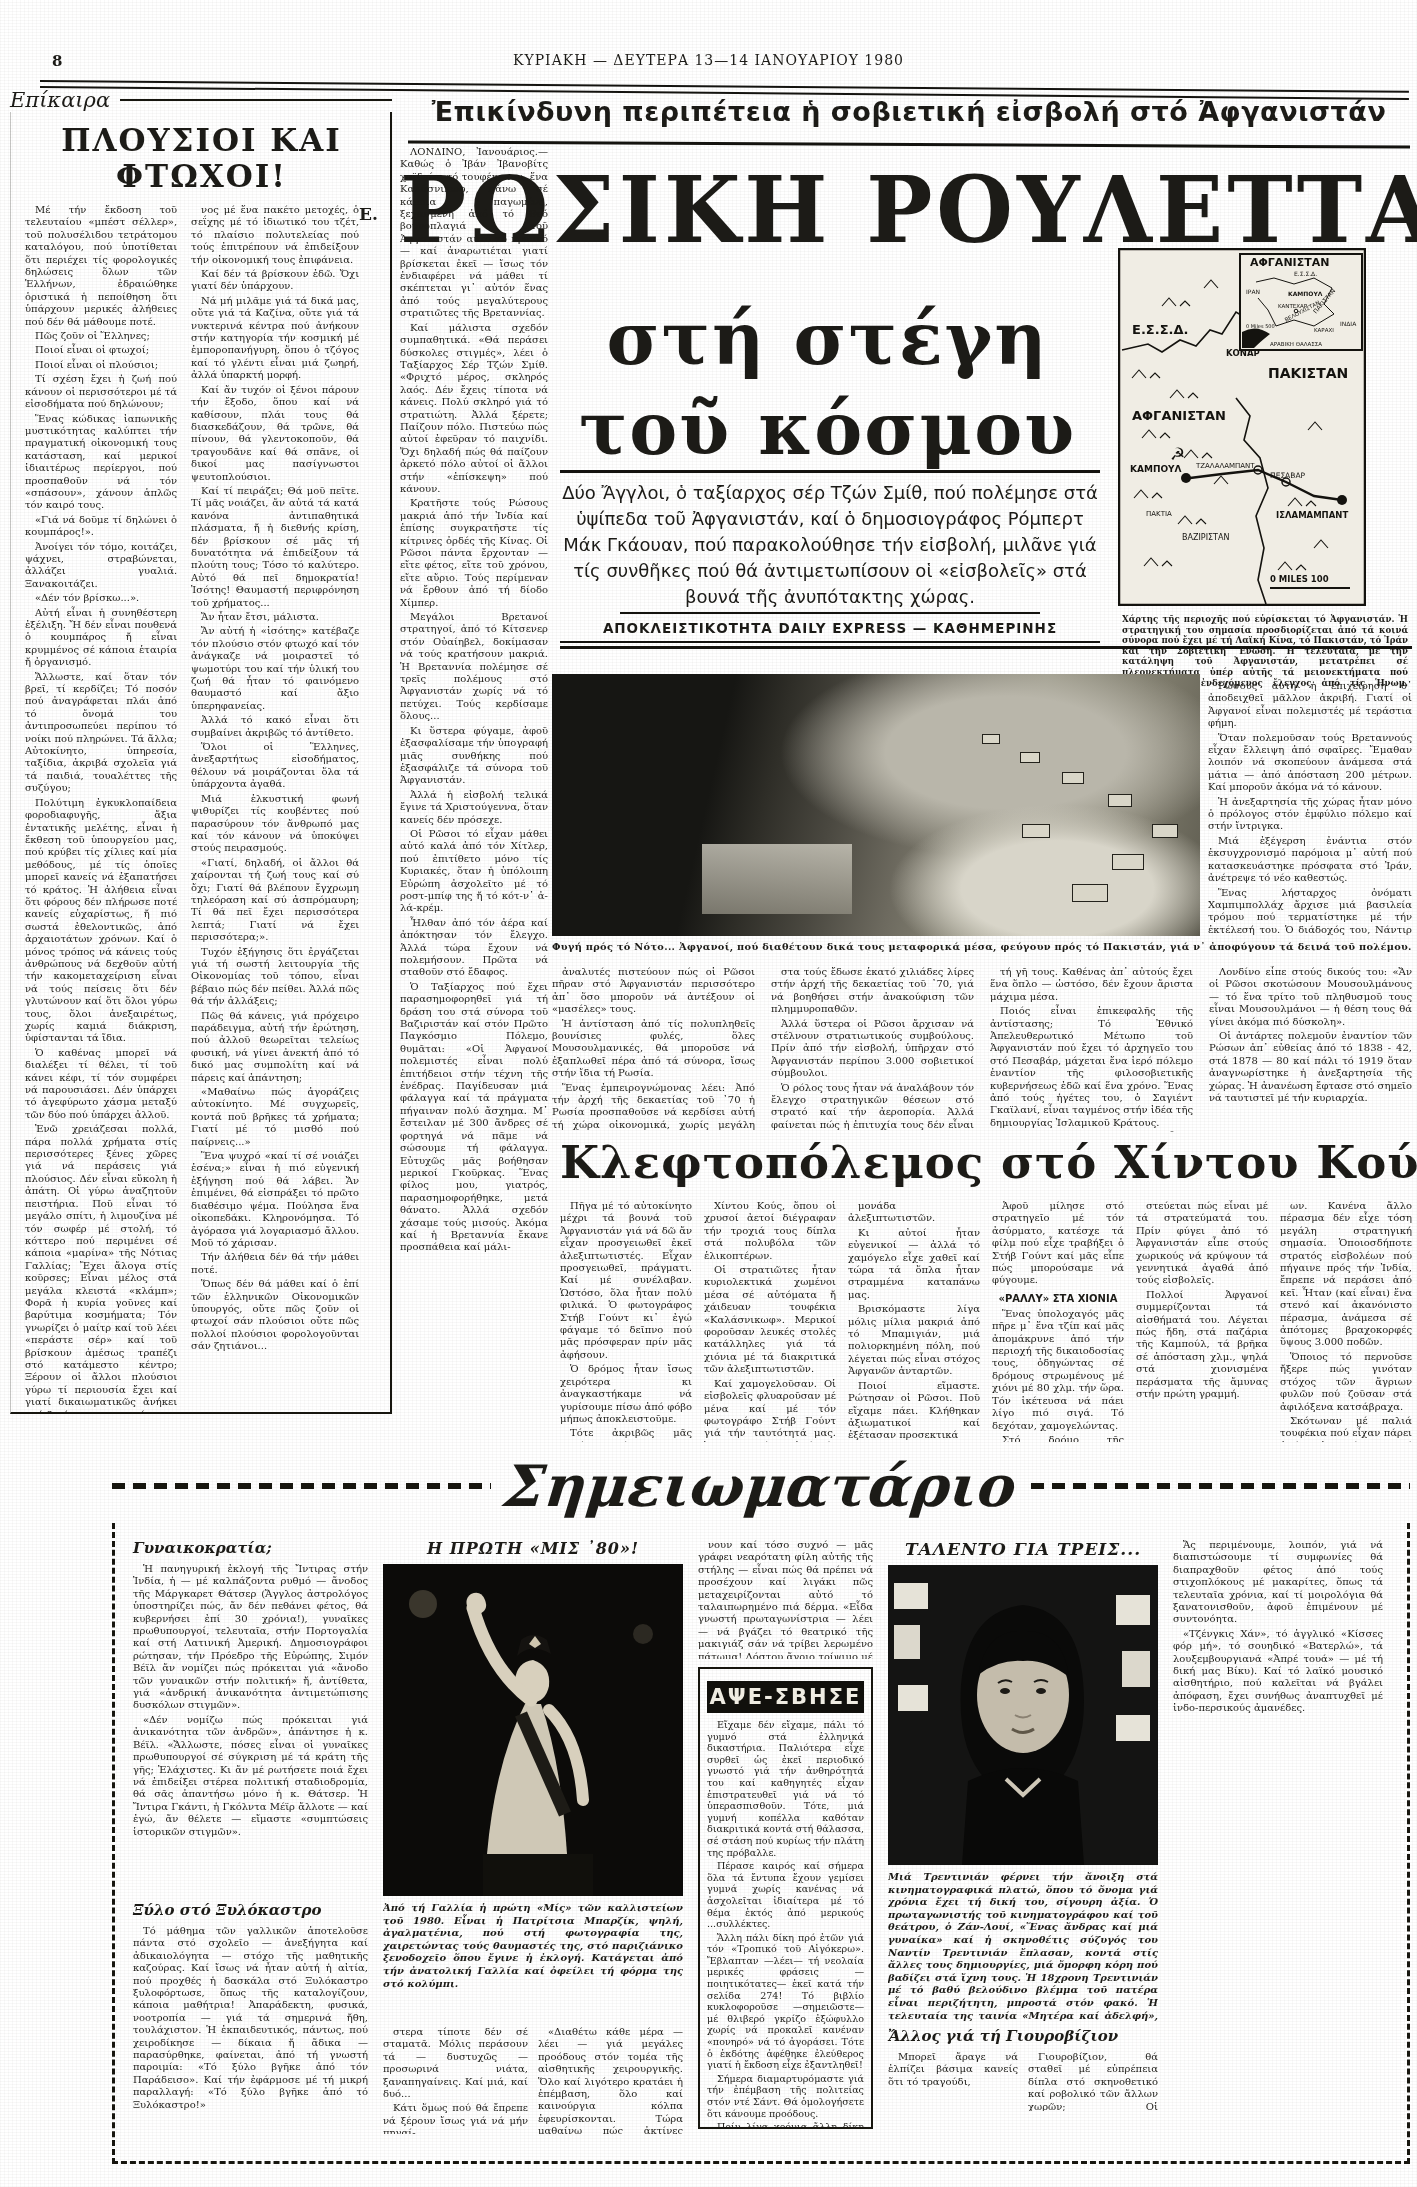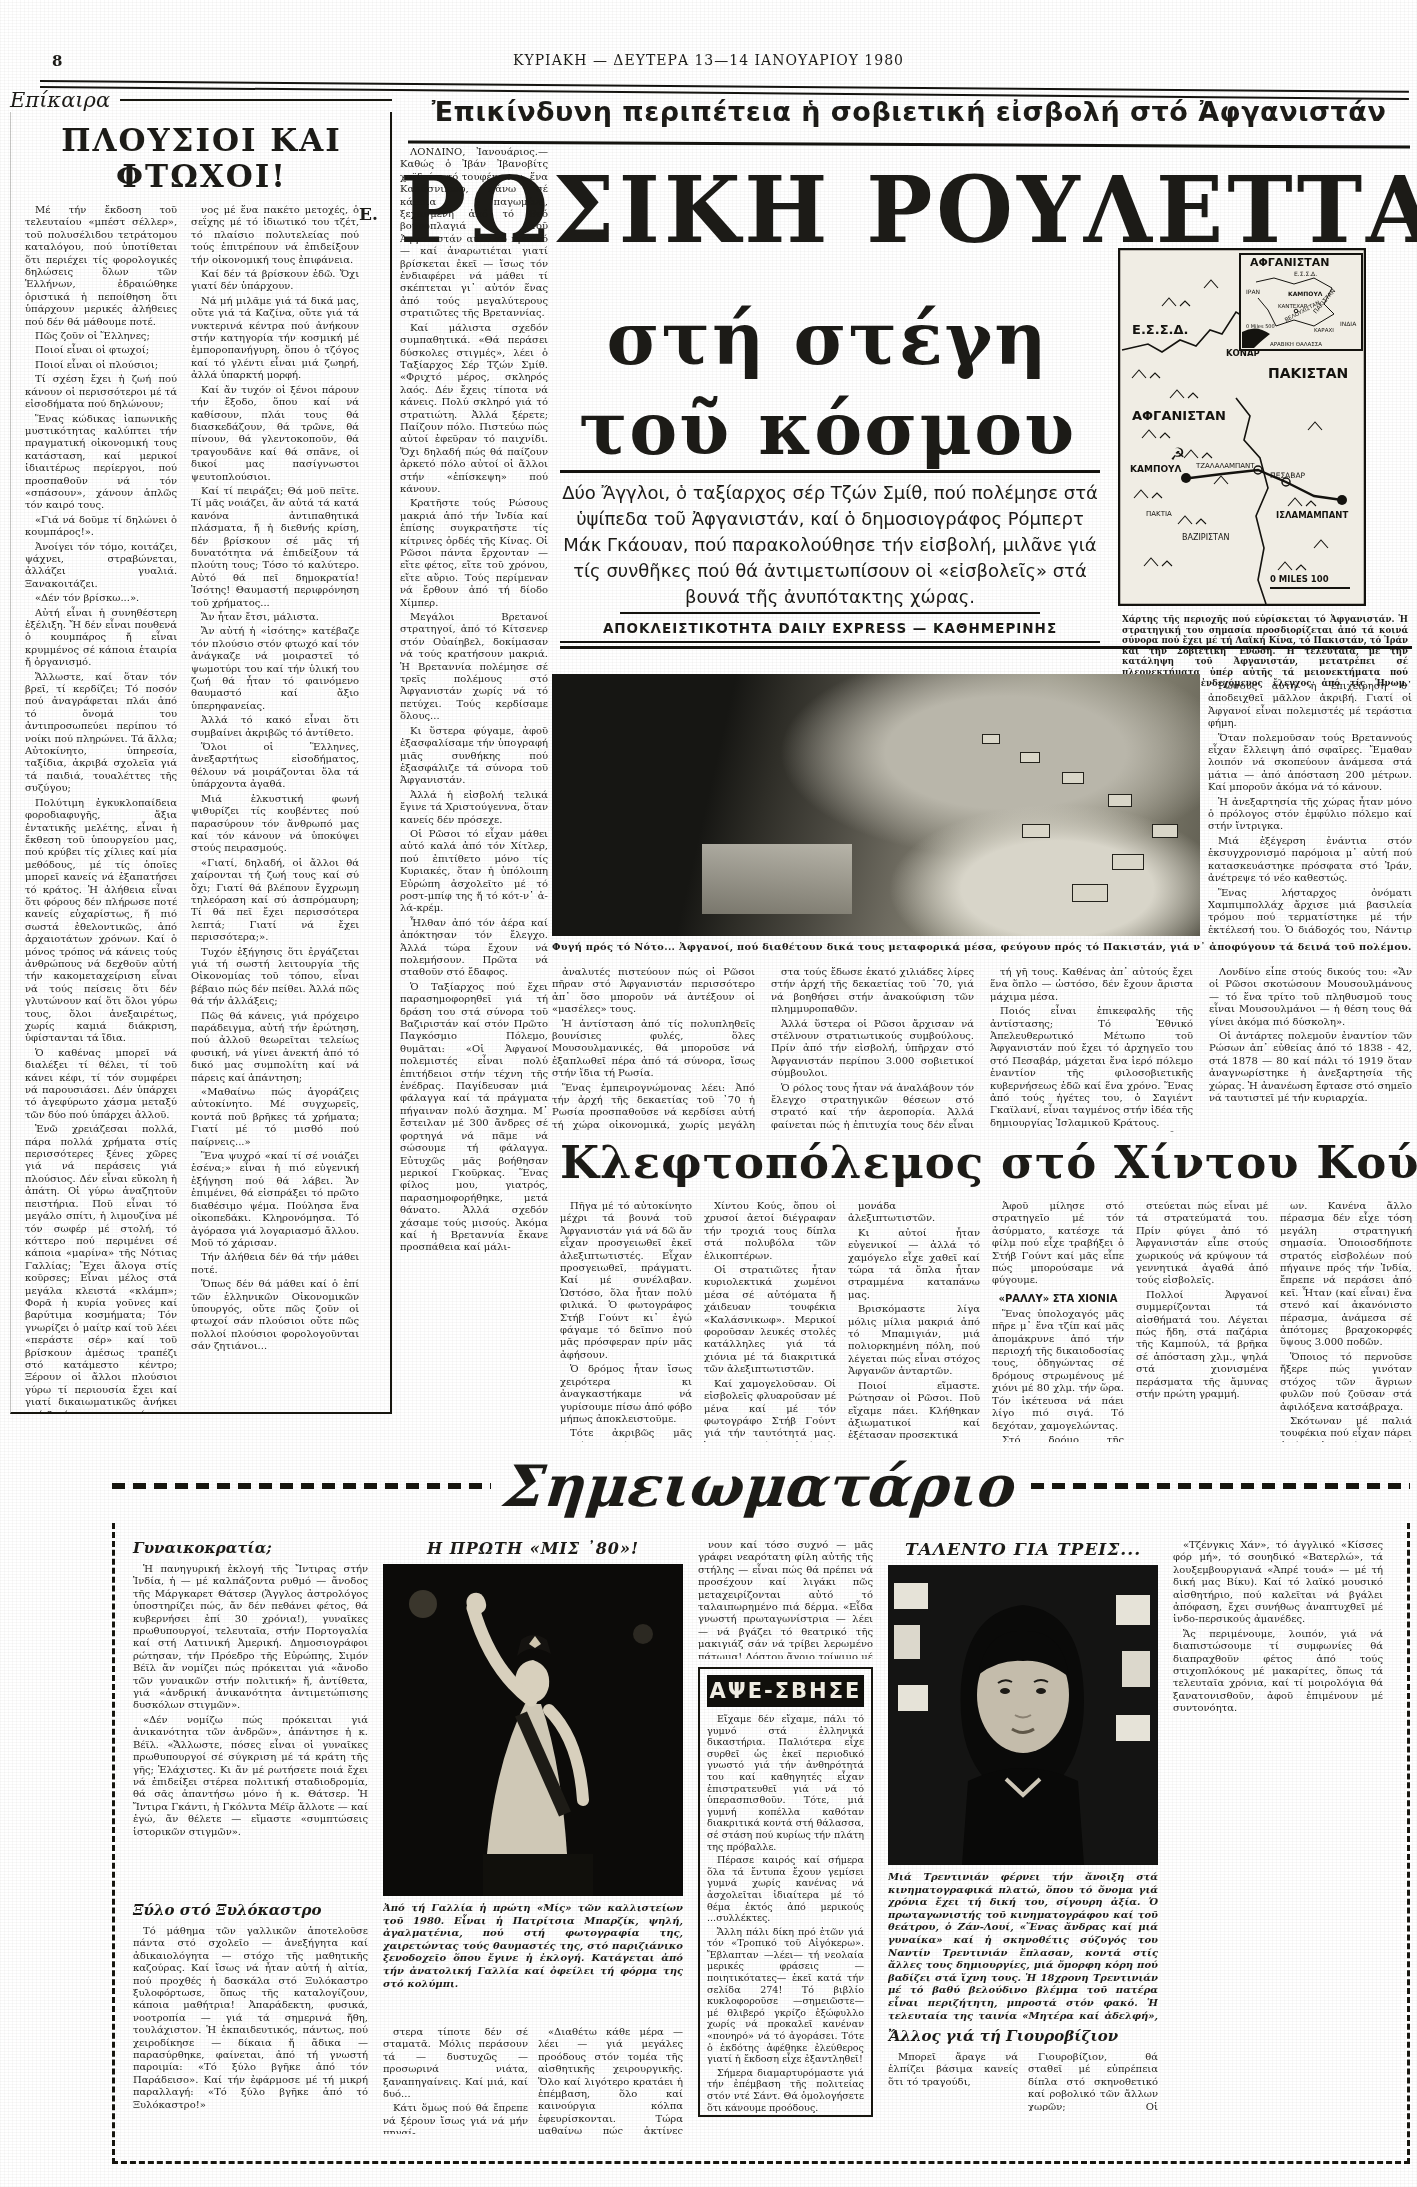--- a/index.html
+++ b/index.html
@@ -44,21 +44,21 @@
   .subhd{font-family:"DejaVu Sans",sans-serif;font-weight:bold;font-size:10px;text-align:center;margin:4px 0;}
   
   .nb{border-left:3px dashed #17160f;border-right:3px dashed #17160f;border-bottom:3px dashed #17160f;}
   .nb-dash{height:6px;background:repeating-linear-gradient(90deg,#17160f 0 13px, transparent 13px 21px);}
   .nb-title{font-style:italic;font-weight:bold;font-size:57px;font-family:"DejaVu Serif",serif;transform:skewX(-6deg);white-space:nowrap;}
   .nb-h{font-style:italic;font-weight:bold;font-size:15px;margin:0 0 6px 0;}
   .nb-hc{font-style:italic;font-weight:bold;font-size:16px;text-align:center;margin:0 0 6px 0;letter-spacing:1px;}
   .capit{font-style:italic;font-weight:bold;font-size:10px;line-height:12.6px;text-align:justify;}
   .apse-head{background:#11100c;color:#efece2;font-family:"DejaVu Sans",sans-serif;font-weight:bold;
              font-size:21px;text-align:center;letter-spacing:2px;padding:4px 2px;}
-  .apse-box{border:2px solid #17160f;padding:6px 7px;}
+  .apse-box{border:2px solid #17160f;padding:12px 7px;}
   .minirow{display:flex;gap:10px;}
   .minirow>div{flex:1;}
 </style>
 </head>
 <body class="grain">
 
 <div class="abs pageno" style="left:52px;top:52px;">8</div>
 <div class="abs datehead" style="left:0;right:0;top:52px;text-align:center;">ΚΥΡΙΑΚΗ — ΔΕΥΤΕΡΑ 13—14 ΙΑΝΟΥΑΡΙΟΥ 1980</div>
 <div class="abs toprule" style="left:40px;right:8px;top:80px;transform:rotate(0.45deg);transform-origin:left center;"></div>
 <div class="abs toprule2" style="left:40px;right:8px;top:86px;transform:rotate(0.5deg);transform-origin:left center;"></div>
@@ -385,18 +385,18 @@
             <p>Μπορεῖ ἄραγε νά ἐλπίζει βάσιμα κανείς ὅτι τό τραγούδι,</p>
           </div>
         <div class="bodytxt just">
             <p>Γιουροβίζιον, θά σταθεῖ μέ εὐπρέπεια δίπλα στό σκηνοθετικό καί ροβολικό τῶν ἄλλων χωρῶν; Οἱ μουσικοσυνθέτες δέχονται νά πάρουν...</p>
           </div>
       </div>
     </div>
 
     <div style="width:210px;">
       <div class="bodytxt just" style="height:570px;">
+          <p>Ἄς περιμένουμε, λοιπόν, γιά νά διαπιστώσουμε τί συμφωνίες θά διαπραχθοῦν φέτος ἀπό τούς στιχοπλόκους μέ μακαρίτες, ὅπως τά τελευταῖα χρόνια, καί τί μοιρολόγια θά ξανατονισθοῦν, ἀφοῦ ἐπιμένουν μέ συντονόητα.</p>
           <p>«Τζένγκις Χάν», τό ἀγγλικό «Κίσσες φόρ μή», τό σουηδικό «Βατερλώ», τά λουξεμβουργιανά «Ἀπρέ τουά» — μέ τή δική μας Βίκυ). Καί τό λαϊκό μουσικό αἰσθητήριο, πού καλεῖται νά βγάλει ἀπόφαση, ἔχει συνήθως ἀναπτυχθεῖ μέ ἰνδο-περσικούς ἀμανέδες.</p>
-          <p>Ἄς περιμένουμε, λοιπόν, γιά νά διαπιστώσουμε τί συμφωνίες θά διαπραχθοῦν φέτος ἀπό τούς στιχοπλόκους μέ μακαρίτες, ὅπως τά τελευταῖα χρόνια, καί τί μοιρολόγια θά ξανατονισθοῦν, ἀφοῦ ἐπιμένουν μέ συντονόητα.</p>
         </div>
     </div>
   </div>
 </div>
 
 </body></html>

